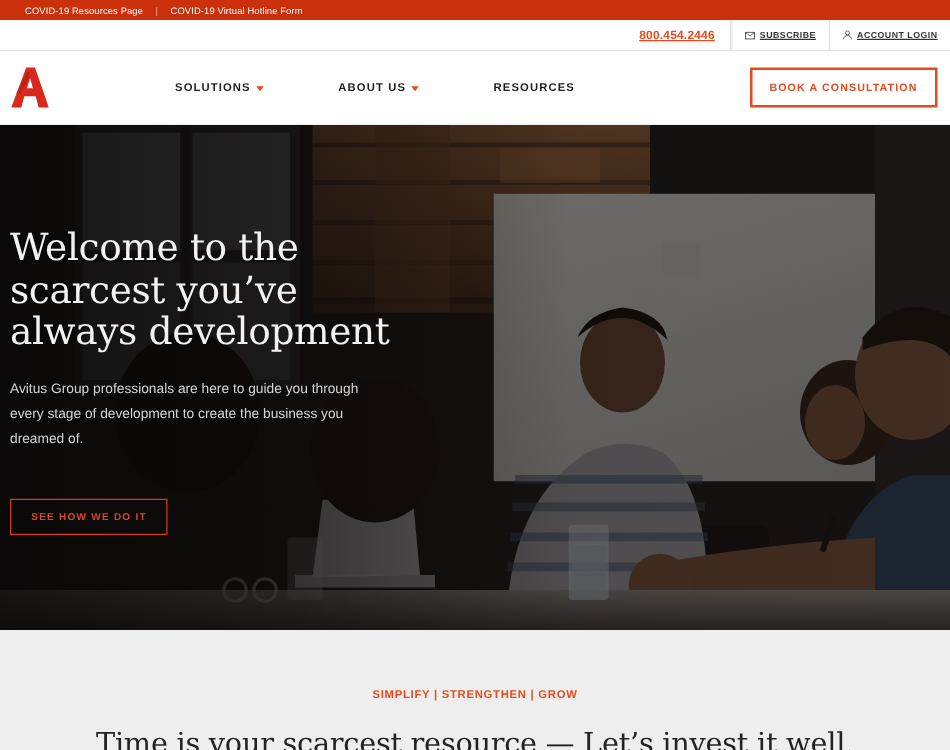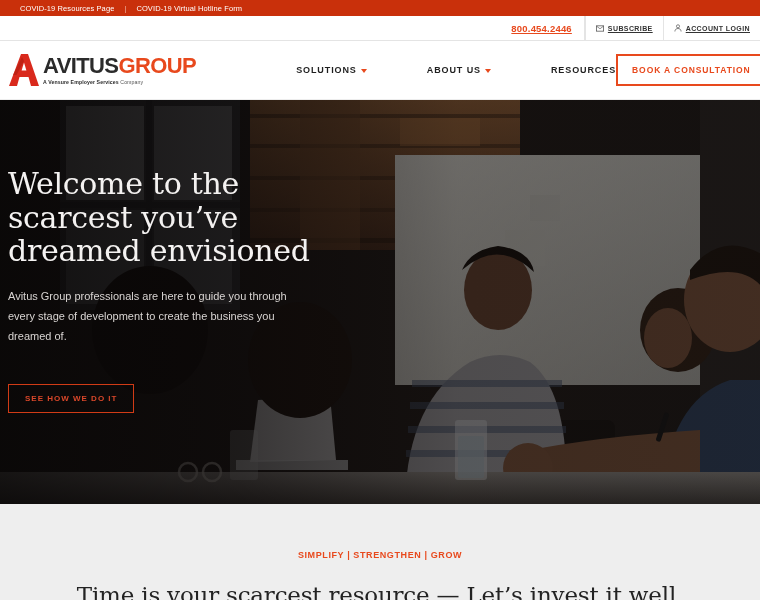--- a/index.html
+++ b/index.html
@@ -156,21 +156,21 @@
     background: #141113;
   }
   .hero-photo { position: absolute; inset: 0; }
   .hero-overlay {
     position: absolute; inset: 0;
     background: linear-gradient(90deg, rgba(8,6,6,0.88) 0%, rgba(10,7,7,0.72) 32%, rgba(14,10,9,0.5) 60%, rgba(12,9,9,0.45) 100%);
   }
   .hero-content {
     position: absolute;
     left: 8px;
-    top: 67px;
+    top: 82px;
     width: 330px;
     z-index: 5;
   }
   .hero-title {
     font-family: "DejaVu Serif", serif;
     font-weight: normal;
     font-size: 30px;
     line-height: 1.12;
     color: #f4f2f1;
     letter-spacing: -0.3px;
@@ -254,26 +254,20 @@
   </div>
 
   <div class="main-header">
     <div class="logo-wrap">
       <span class="logo-mark">
         <svg width="32" height="34" viewBox="0 0 32 34">
           <path d="M13 1 L20 1 L31 33 L23 33 L20.5 24 L11.5 24 L9 33 L1 33 Z" fill="#d9291c"></path>
           <path d="M13.6 17.5 L18.4 17.5 L16 9.4 Z" fill="#ffffff"></path>
           <path d="M5 22 L14 4 L16 8 L8.5 22 Z" fill="#b51f12" opacity="0.75"></path>
         </svg>
-      </span>
-      <span class="logo-text-block">
-        <span>
-          <span class="logo-word logo-avitus">AVITUS</span><span class="logo-word logo-group">GROUP</span>
-        </span>
-        <span class="logo-tagline"><b>A Vensure Employer Services</b><span> Company</span></span>
       </span>
     </div>
 
     <div class="nav">
       <div class="nav-item">
         <span>SOLUTIONS</span>
         <span class="chev"></span>
       </div>
       <div class="nav-item">
         <span>ABOUT US</span>
@@ -367,21 +361,21 @@
 
       <circle cx="188" cy="372" r="9" fill="none" stroke="#b9b5ae" stroke-width="2.5" opacity="0.7"></circle>
       <circle cx="212" cy="372" r="9" fill="none" stroke="#b9b5ae" stroke-width="2.5" opacity="0.7"></circle>
     </svg>
     <div class="hero-overlay"></div>
 
     <div class="hero-content">
       <h1 class="hero-title">
         <span>Welcome to the</span><br>
         <span>scarcest you’ve</span><br>
-        <span>dreamed envisioned</span>
+        <span>always development</span>
       </h1>
       <p class="hero-sub">Avitus Group professionals are here to guide you through every stage of development to create the business you dreamed of.</p>
       <button class="hero-btn">SEE HOW WE DO IT</button>
     </div>
   </div>
 
   <div class="promo">
     <div class="eyebrow">SIMPLIFY | STRENGTHEN | GROW</div>
     <div class="promo-headline">Time is your scarcest resource — Let’s invest it well.</div>
   </div>

